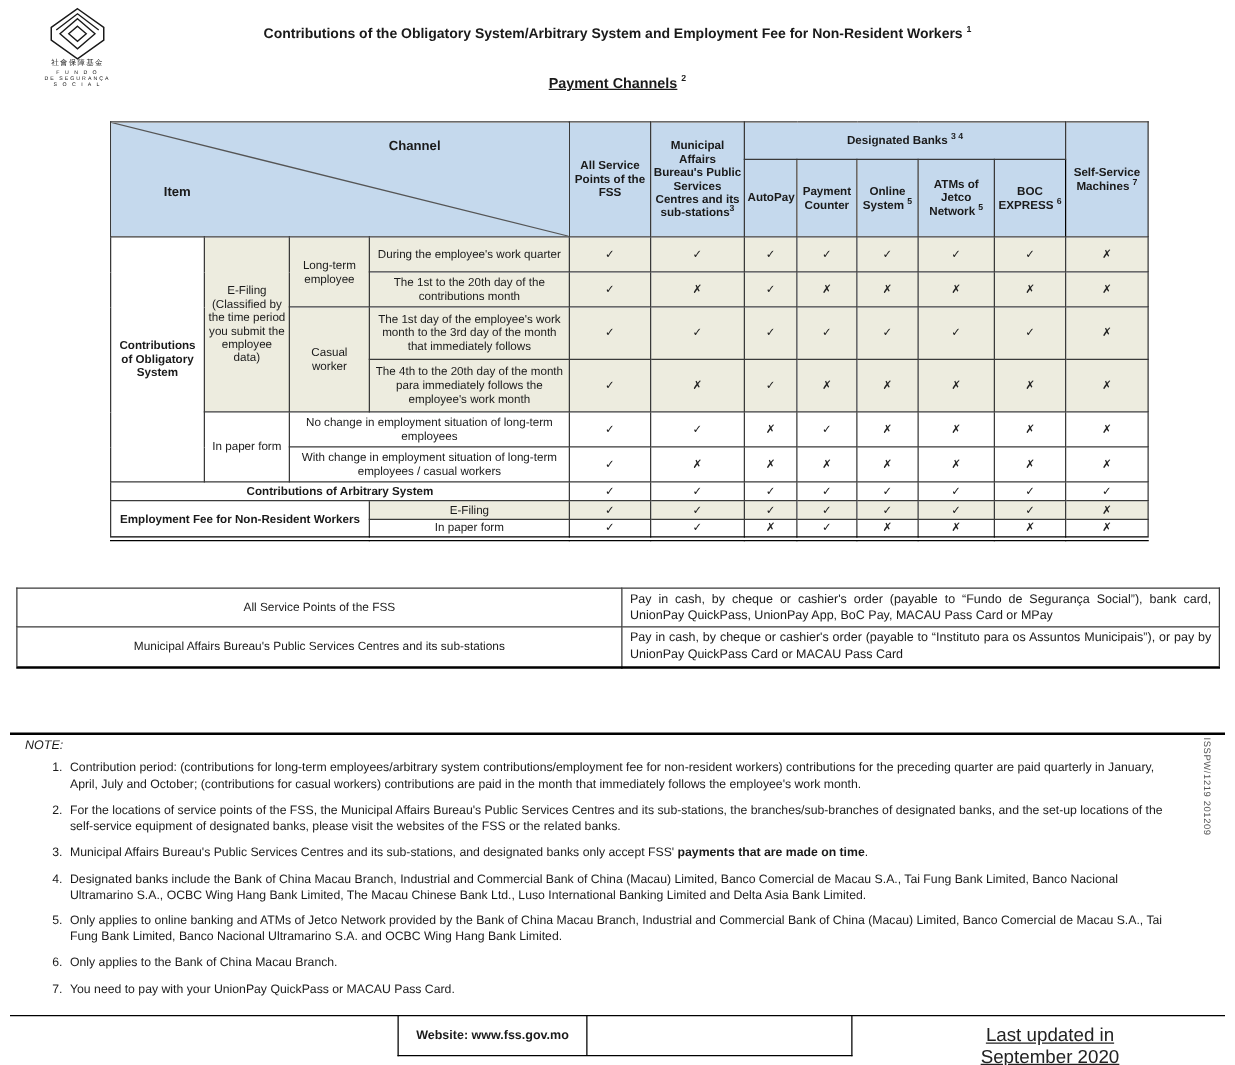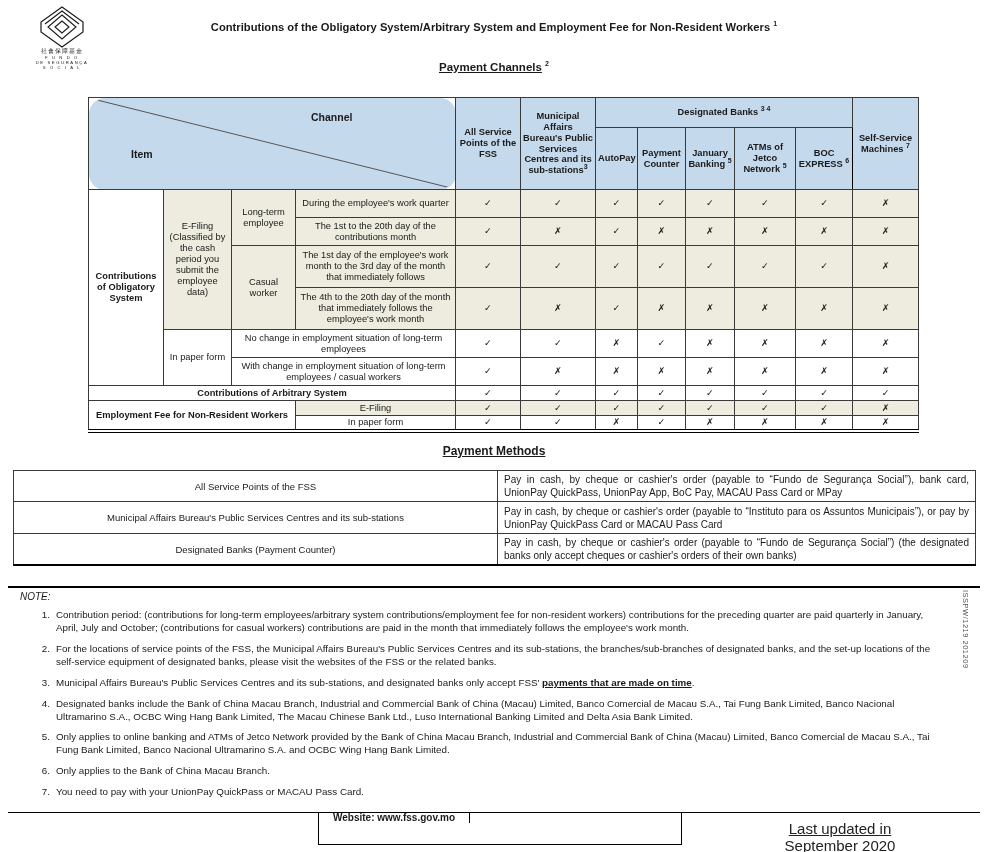--- a/index.html
+++ b/index.html
@@ -25,50 +25,50 @@
             border:1.5px solid #000;border-bottom:4px double #000;}
   .channels td{border:1px solid #3a3a3a;text-align:center;vertical-align:middle;
                font-size:9.3px;line-height:1.18;padding:1px 2px;overflow:hidden;}
   .hdr{background:#c5d9ed;font-weight:bold;}
   .beige{background:#edecdf;}
   .bold{font-weight:bold;}
   .vl{border-left:1.5px solid #000 !important;}
   .sep-top td{border-top:1.5px solid #000;}
   .mark{font-size:9.5px;color:#222;}
 
-  .corner{position:relative;padding:12px !important;border-radius:16px;}
+  .corner{position:relative;padding:12px !important;}
   .corner svg{position:absolute;left:0;top:0;width:100%;height:100%;}
   .corner .ch{position:absolute;left:222px;top:13px;font-weight:bold;font-size:10.5px;}
   .corner .it{position:absolute;left:42px;top:50px;font-weight:bold;font-size:10.5px;}
 
   
   .pm-heading{position:absolute;left:0;right:0;top:444px;text-align:center;font-size:12px;font-weight:bold;}
   .pmtable{position:absolute;left:13px;top:470px;width:962px;
            border:1.5px solid #000;border-bottom:2.5px solid #000;}
   .pmtable td{border:1px solid #3a3a3a;vertical-align:middle;padding:2px 6px;}
   .pm-head td{background:#d9e2c9;text-align:center;font-size:12.5px;padding:1px;}
   .pm-loc{text-align:center;font-size:9.5px;}
   .pm-methods{text-align:justify;font-size:10px;line-height:1.3;}
 
   
   .rule{position:absolute;left:8px;width:972px;top:586px;border-top:2px solid #000;}
   .note-label{position:absolute;left:20px;top:591px;font-size:10px;font-style:italic;}
   .notes{position:absolute;left:36px;top:609px;width:908px;}
   .note{display:flex;gap:6px;margin-bottom:8px;font-size:9.8px;line-height:1.32;}
   .note .num{width:14px;flex:none;text-align:right;}
   .note .txt{flex:1;}
-  .bu{font-weight:bold;text-decoration:underline;}
+  .bu{font-weight:bold;}
   .side-code{position:absolute;right:18px;top:590px;writing-mode:vertical-rl;
              font-size:7.5px;color:#555;letter-spacing:.5px;}
 
   
   .footer-line{position:absolute;left:8px;width:972px;top:812px;border-top:1.5px solid #000;}
   .footer-box{position:absolute;left:318px;top:812px;width:362px;height:32px;
               border-left:1.2px solid #000;border-right:1.2px solid #000;border-bottom:1.2px solid #000;
-              display:flex;flex-direction:column;}
+              display:flex;}
   .footer-cell{display:flex;align-items:center;justify-content:center;font-size:10px;font-weight:bold;}
   .footer-cell.website{width:150px;border-right:1.2px solid #000;}
   .footer-cell.enquiry{flex:1;}
   .last-updated{position:absolute;left:760px;top:820px;width:160px;text-align:center;font-size:15px;color:#222;font-weight:normal;text-decoration:underline;}
 </style>
 </head>
 <body>
 
 <div class="page">
 
@@ -113,28 +113,28 @@
         <span class="it">Item</span>
       </td>
       <td class="hdr vl" rowspan="2"><span>All Service Points of the FSS</span></td>
       <td class="hdr" rowspan="2"><span>Municipal Affairs Bureau's Public Services Centres and its sub-stations</span><sup>3</sup></td>
       <td class="hdr vl" colspan="5"><span>Designated Banks</span> <sup>3 4</sup></td>
       <td class="hdr vl" rowspan="2"><span>Self-Service Machines</span> <sup>7</sup></td>
     </tr>
     <tr style="height:62px">
       <td class="hdr vl"><span>AutoPay</span></td>
       <td class="hdr"><span>Payment Counter</span></td>
-      <td class="hdr"><span>January Banking</span> <sup>5</sup></td>
+      <td class="hdr"><span>Online System</span> <sup>5</sup></td>
       <td class="hdr"><span>ATMs of Jetco Network</span> <sup>5</sup></td>
       <td class="hdr"><span>BOC EXPRESS</span> <sup>6</sup></td>
     </tr>
 
     <tr style="height:28px">
       <td class="bold" rowspan="6">Contributions of Obligatory System</td>
-      <td class="beige" rowspan="4">E-Filing (Classified by the cash period you submit the employee data)</td>
+      <td class="beige" rowspan="4">E-Filing (Classified by the time period you submit the employee data)</td>
       <td class="beige" rowspan="2">Long-term employee</td>
       <td class="beige">During the employee's work quarter</td>
       <td class="mark beige vl">✓</td>
       <td class="mark beige">✓</td>
       <td class="mark beige vl">✓</td>
       <td class="mark beige">✓</td>
       <td class="mark beige">✓</td>
       <td class="mark beige">✓</td>
       <td class="mark beige">✓</td>
       <td class="mark beige vl">✗</td>
@@ -156,21 +156,21 @@
       <td class="mark beige vl">✓</td>
       <td class="mark beige">✓</td>
       <td class="mark beige vl">✓</td>
       <td class="mark beige">✓</td>
       <td class="mark beige">✓</td>
       <td class="mark beige">✓</td>
       <td class="mark beige">✓</td>
       <td class="mark beige vl">✗</td>
     </tr>
     <tr style="height:42px">
-      <td class="beige">The 4th to the 20th day of the month that immediately follows the employee's work month</td>
+      <td class="beige">The 4th to the 20th day of the month para immediately follows the employee's work month</td>
       <td class="mark beige vl">✓</td>
       <td class="mark beige">✗</td>
       <td class="mark beige vl">✓</td>
       <td class="mark beige">✗</td>
       <td class="mark beige">✗</td>
       <td class="mark beige">✗</td>
       <td class="mark beige">✗</td>
       <td class="mark beige vl">✗</td>
     </tr>
     <tr style="height:28px">
@@ -226,40 +226,35 @@
       <td class="mark vl">✗</td>
       <td class="mark">✓</td>
       <td class="mark">✗</td>
       <td class="mark">✗</td>
       <td class="mark">✗</td>
       <td class="mark vl">✗</td>
     </tr>
   </tbody>
     </table>
 
-  <div class="pm-heading"><span class="u">Payment Methods</span></div>
 
   <table class="pmtable">
     <colgroup>
         <col style="width:484px">
         <col style="width:478px">
       </colgroup>
     <tbody>
     <tr style="height:30px">
       <td class="pm-loc">All Service Points of the FSS</td>
       <td class="pm-methods">Pay in cash, by cheque or cashier's order (payable to “Fundo de Segurança Social”), bank card, UnionPay QuickPass, UnionPay App, BoC Pay, MACAU Pass Card or MPay</td>
     </tr>
     <tr style="height:32px">
       <td class="pm-loc">Municipal Affairs Bureau's Public Services Centres and its sub-stations</td>
       <td class="pm-methods">Pay in cash, by cheque or cashier's order (payable to “Instituto para os Assuntos Municipais”), or pay by UnionPay QuickPass Card or MACAU Pass Card</td>
     </tr>
-    <tr style="height:30px">
-      <td class="pm-loc">Designated Banks (Payment Counter)</td>
-      <td class="pm-methods">Pay in cash, by cheque or cashier's order (payable to “Fundo de Segurança Social”) (the designated banks only accept cheques or cashier's orders of their own banks)</td>
-    </tr>
   </tbody>
     </table>
 
   <div class="rule"></div>
   <div class="note-label">NOTE:</div>
 
   <div class="notes">
     <div class="note">
       <span class="num">1.</span>
       <span class="txt">Contribution period: (contributions for long-term employees/arbitrary system contributions/employment fee for non-resident workers) contributions for the preceding quarter are paid quarterly in January, April, July and October; (contributions for casual workers) contributions are paid in the month that immediately follows the employee's work month.</span>

